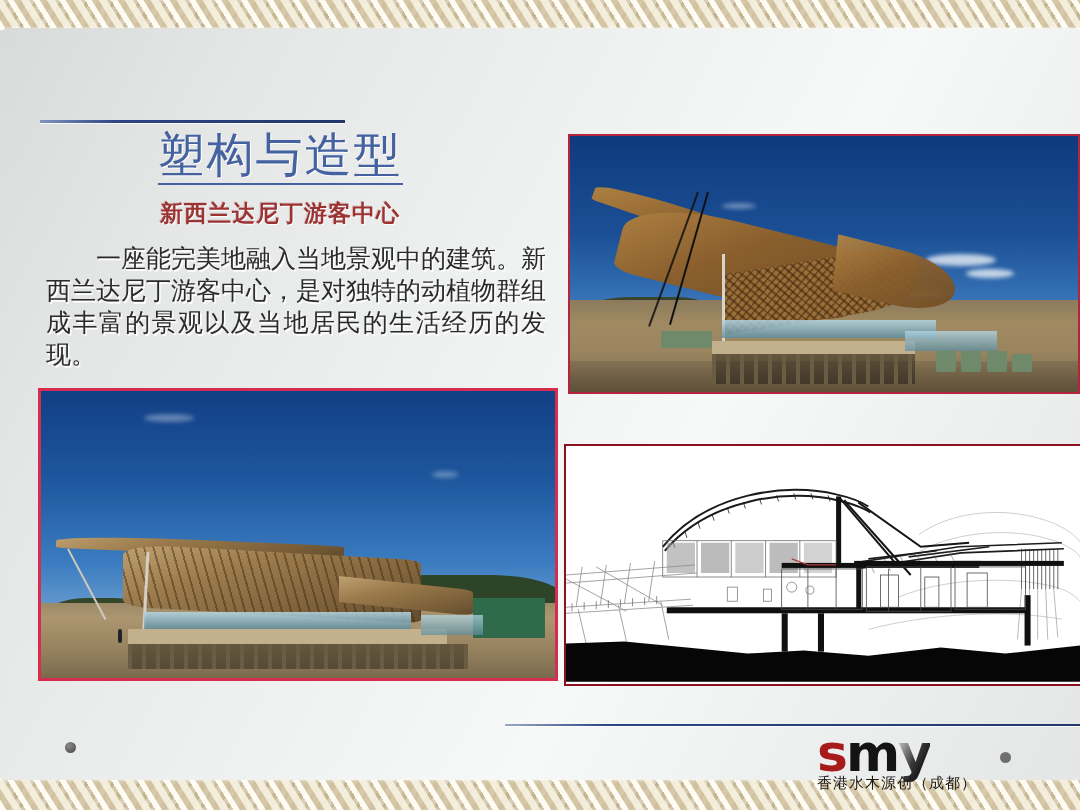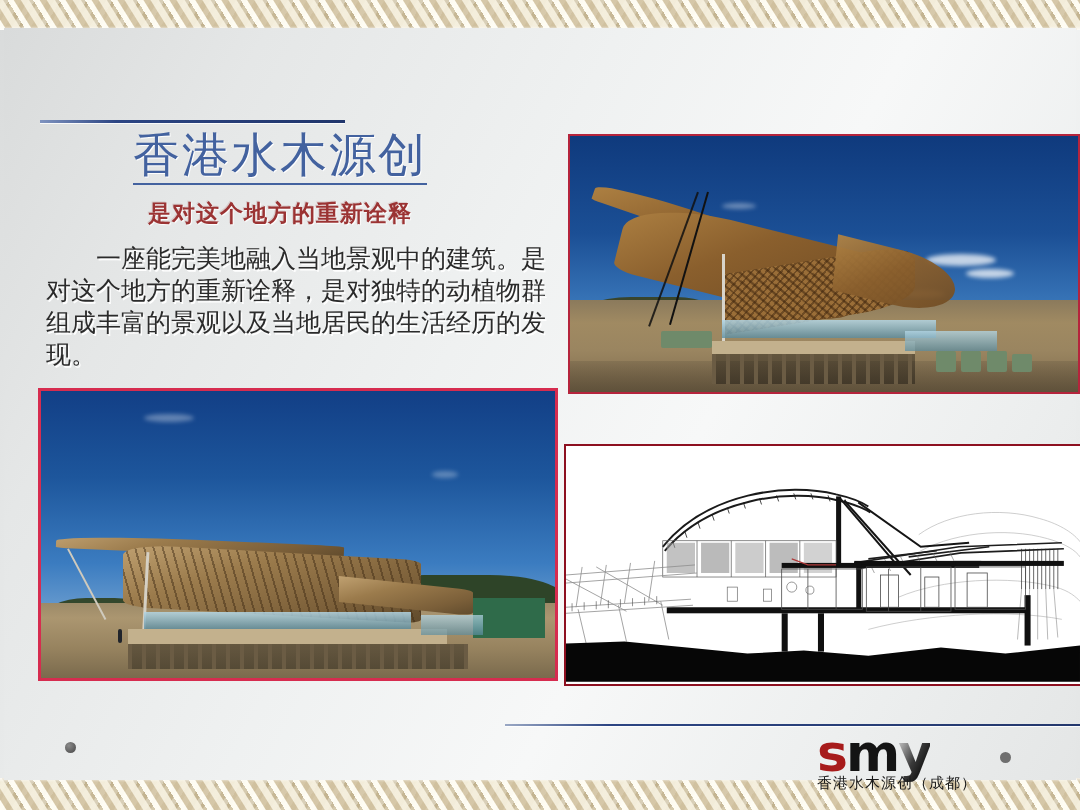--- a/index.html
+++ b/index.html
@@ -140,25 +140,25 @@
 <div class="slide">
 
   <div class="band top"></div>
   <div class="band bottom"></div>
   <div class="page-field"></div>
 
   <div class="content">
 
     <div class="title-rule"></div>
 
-    <div class="main-title"><span>香港水木源创</span></div>
-
-    <div class="sub-title">是对这个地方的重新诠释</div>
-
-    <div class="body-text">一座能完美地融入当地景观中的建筑。是对这个地方的重新诠释，是对独特的动植物群组成丰富的景观以及当地居民的生活经历的发现。</div>
+    <div class="main-title"><span>塑构与造型</span></div>
+
+    <div class="sub-title">新西兰达尼丁游客中心</div>
+
+    <div class="body-text">一座能完美地融入当地景观中的建筑。新西兰达尼丁游客中心，是对独特的动植物群组成丰富的景观以及当地居民的生活经历的发现。</div>
 
     <div class="frame red" id="img-topright">
       <div class="ph">
         <div class="sky1"></div>
         <div class="cloud" style="left:70%;top:46%;width:70px;height:12px;"></div>
         <div class="cloud" style="left:78%;top:52%;width:48px;height:9px;"></div>
         <div class="cloud" style="left:66%;top:60%;width:40px;height:8px;"></div>
         <div class="cloud" style="left:30%;top:26%;width:34px;height:6px;opacity:.5;"></div>
 
         <div class="hill-dark" style="left:56%;top:70%;width:46%;height:18%;border-radius:60% 40% 0 0 / 100% 100% 0 0;"></div>

